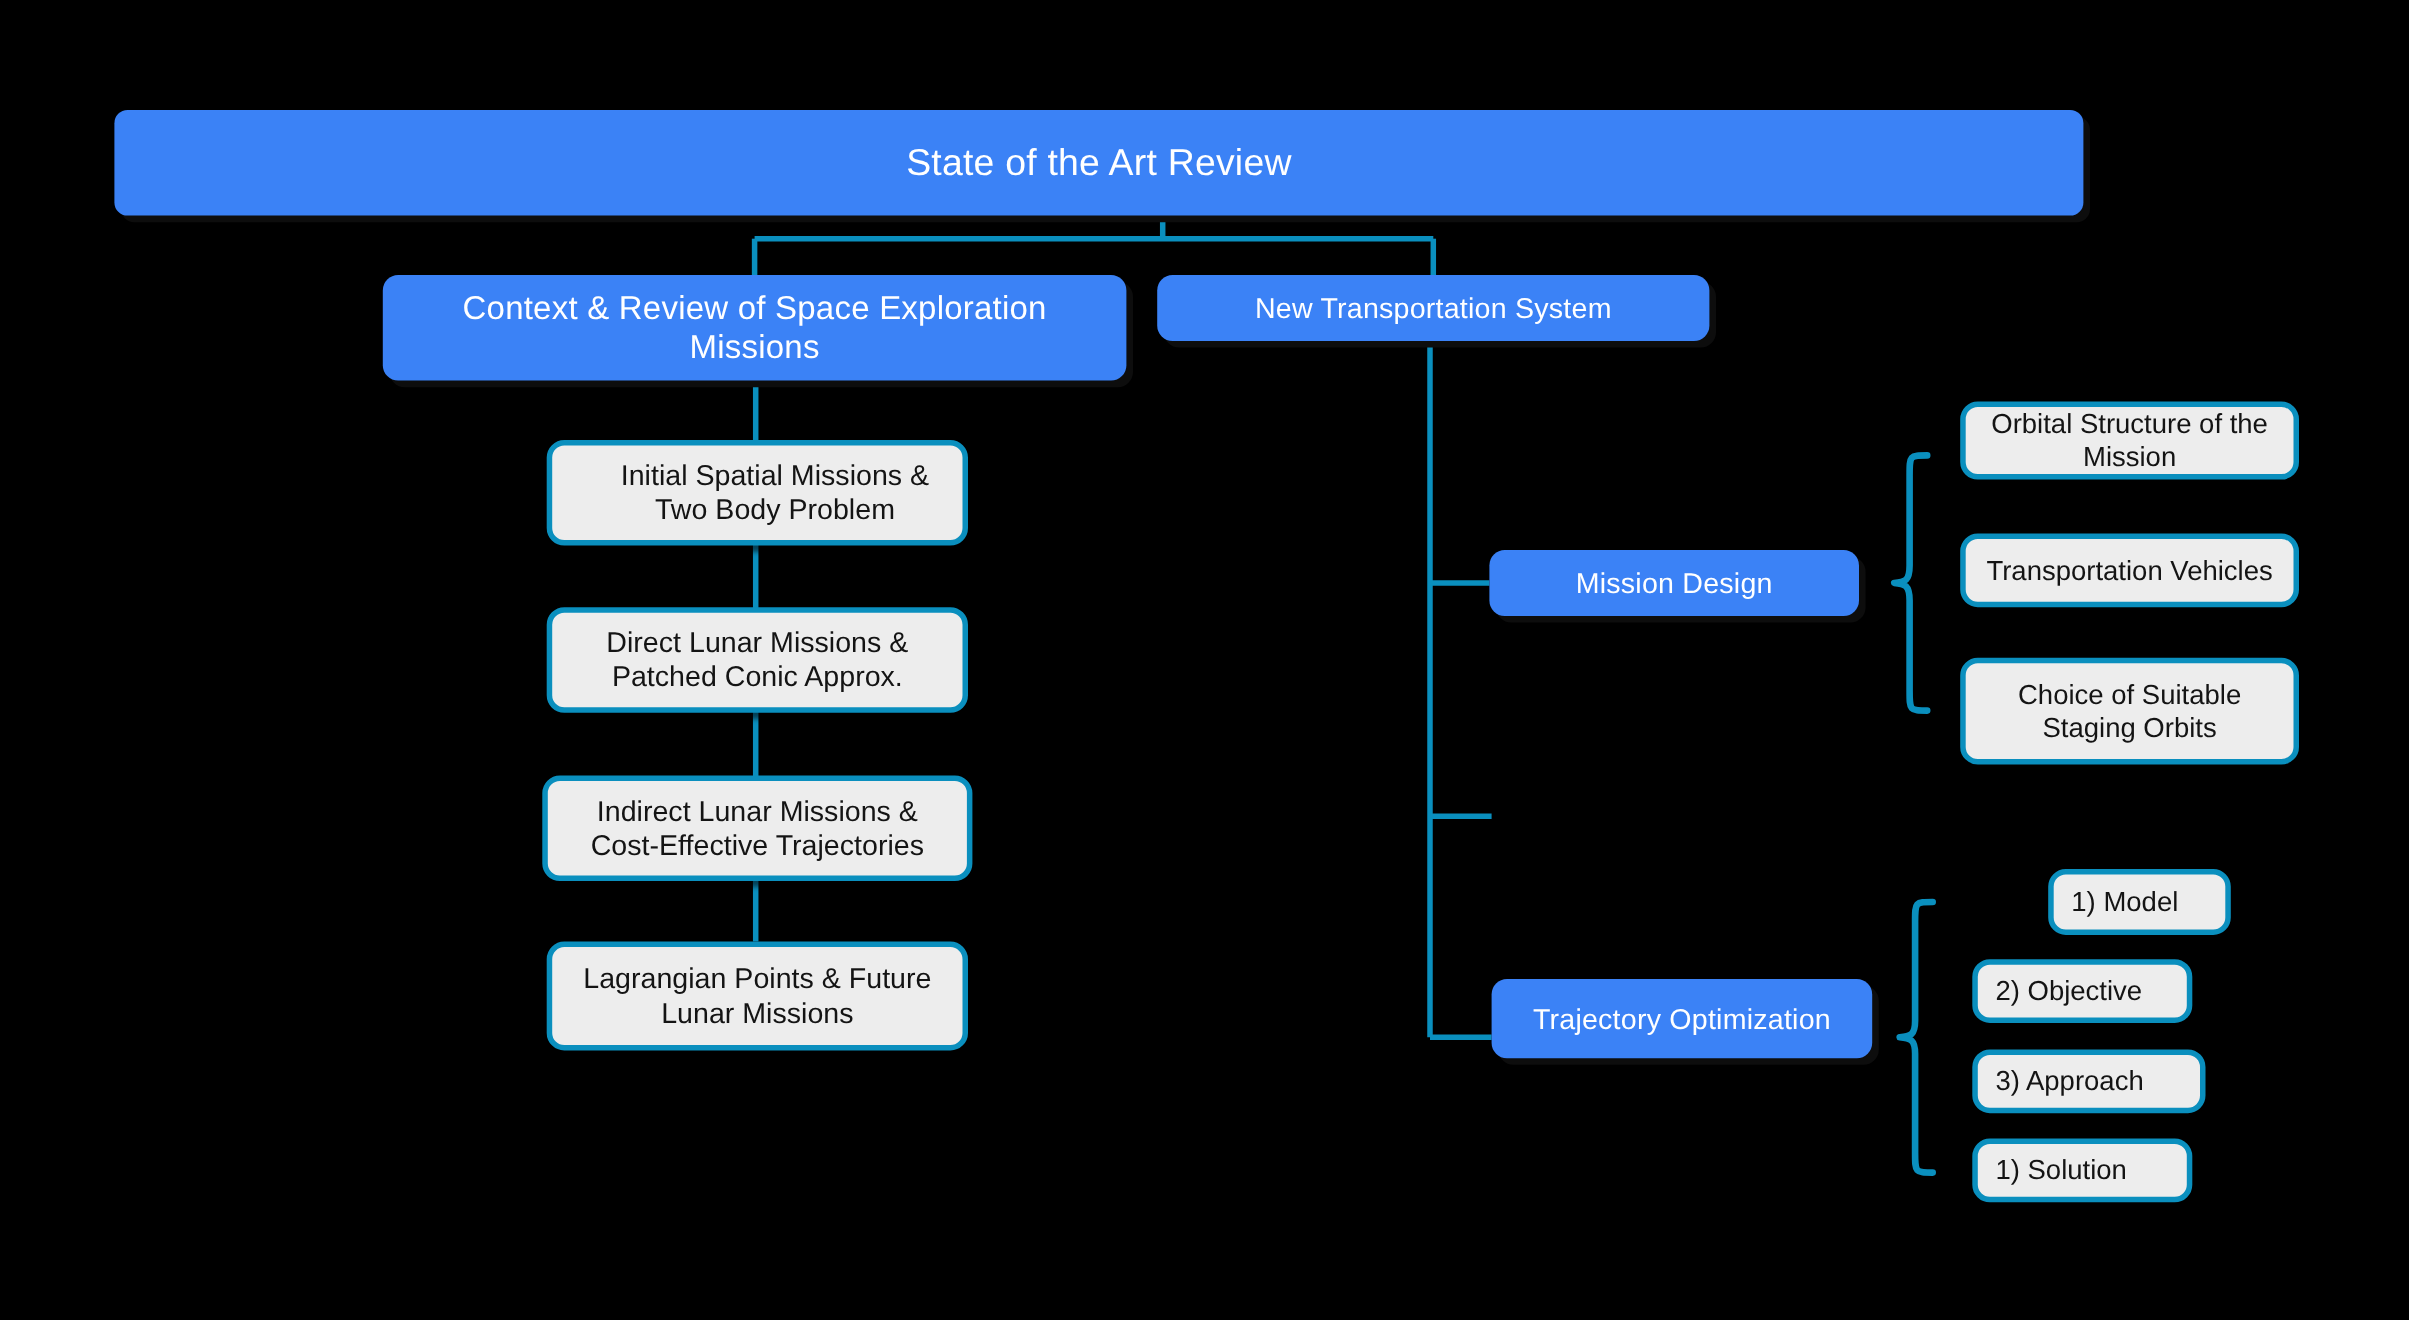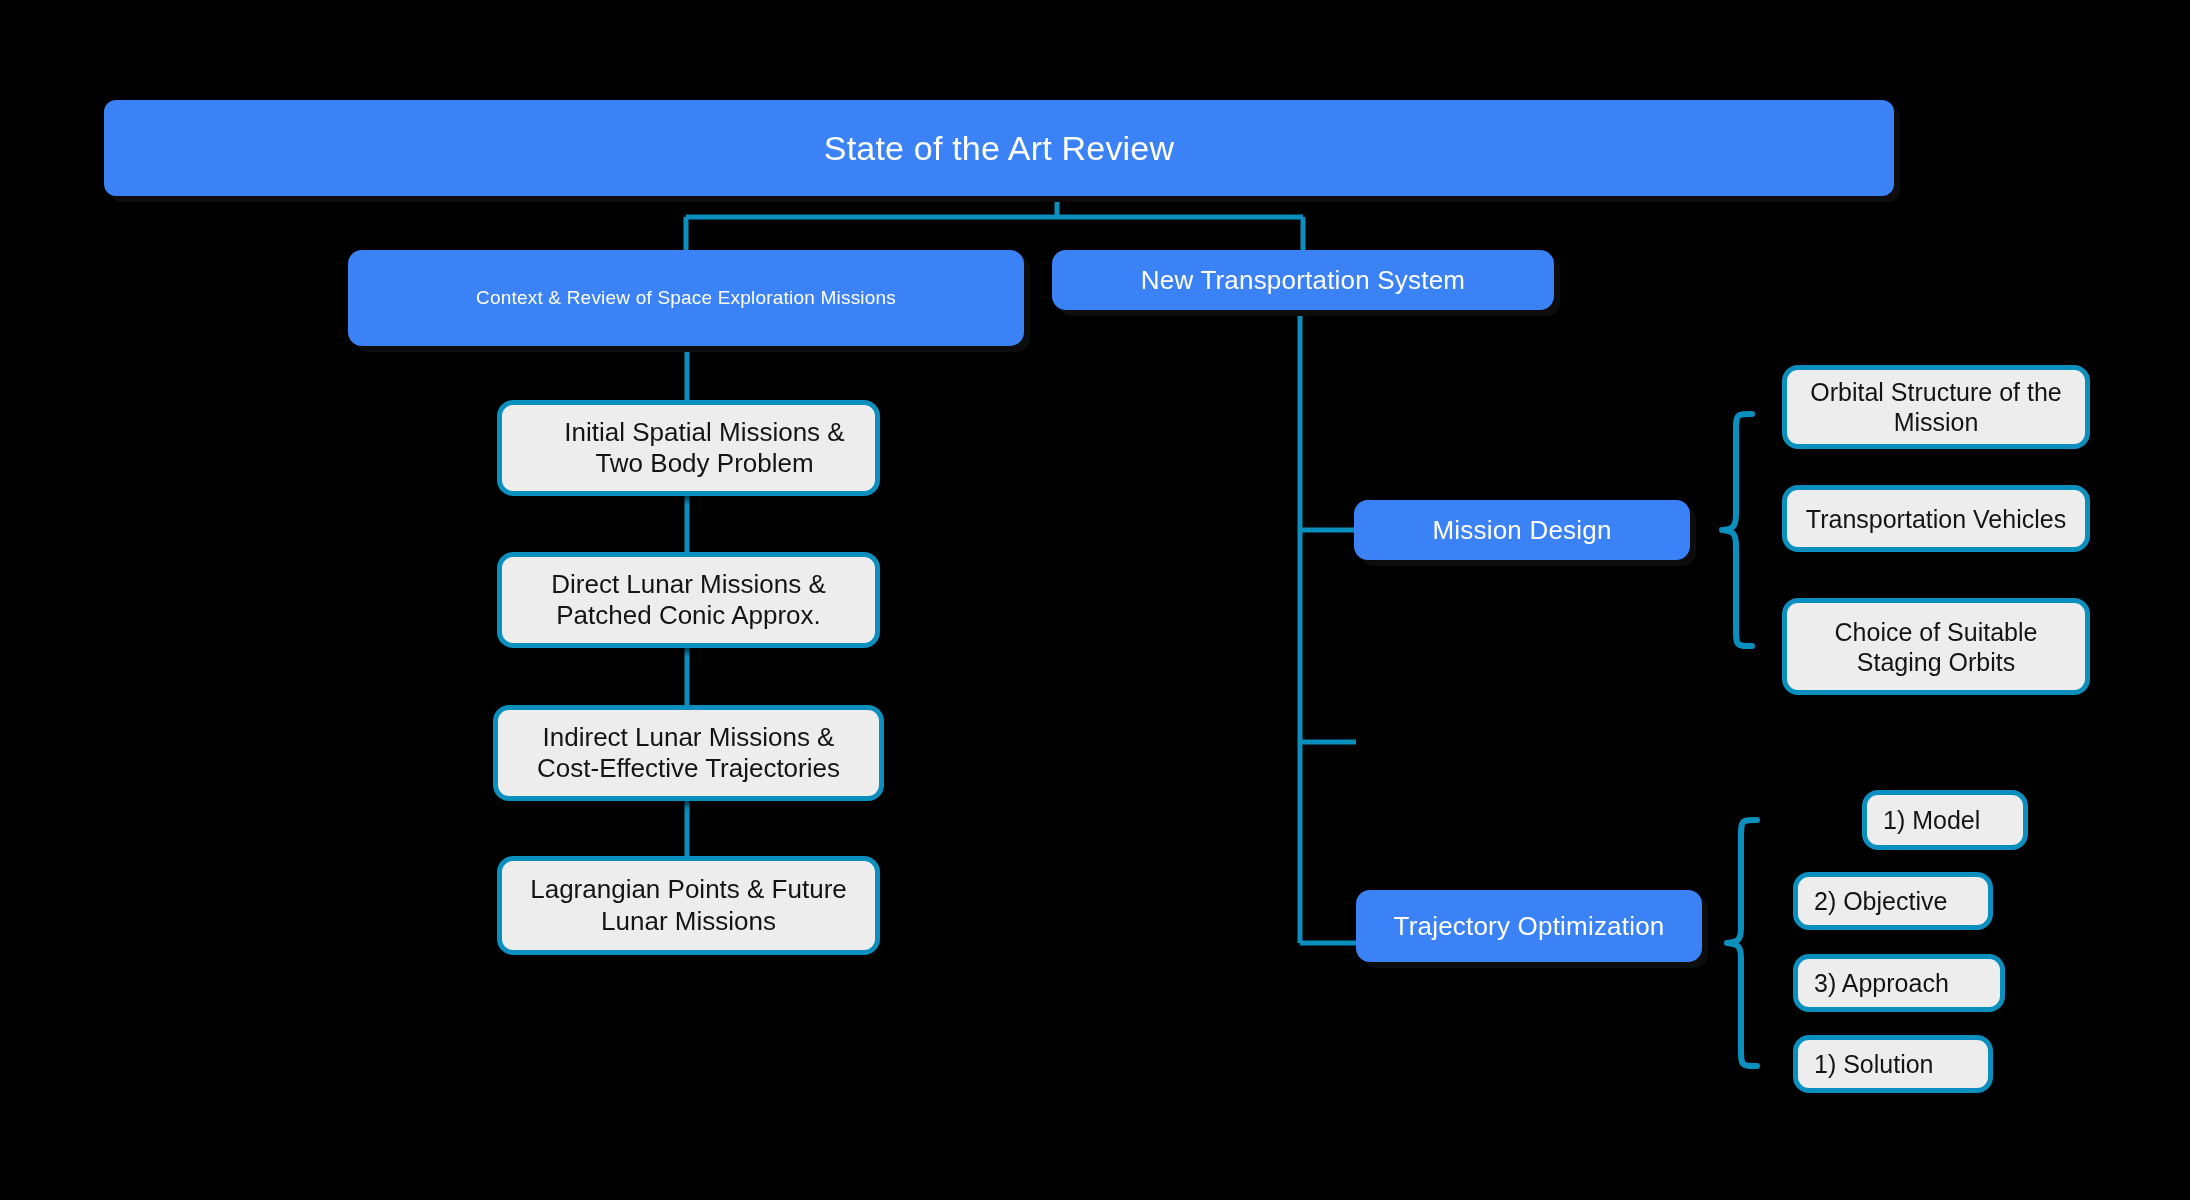--- a/index.html
+++ b/index.html
@@ -70,32 +70,32 @@
   .node.outlined.align-left {
     justify-content: flex-start;
     text-align: left;
   }
   .node.outlined.align-left .node-label {
     padding-left: 16px;
   }
 
   
   #node-root       { left: 104px;  top: 100px; width: 1790px; height: 96px;  font-size: 34px; border-radius: 12px; }
-  #node-context    { left: 348px;  top: 250px; width: 676px;  height: 96px;  font-size: 19px; }
+  #node-context    { left: 348px;  top: 250px; width: 676px;  height: 96px;  font-size: 30px; }
   #node-newtrans   { left: 1052px; top: 250px; width: 502px;  height: 60px;  font-size: 26px; }
 
   #node-l1 { left: 497px; top: 400px; width: 383px; height: 96px; font-size: 26px; padding-left: 32px; }
   #node-l2 { left: 497px; top: 552px; width: 383px; height: 96px; font-size: 26px; }
   #node-l3 { left: 493px; top: 705px; width: 391px; height: 96px; font-size: 26px; }
   #node-l4 { left: 497px; top: 856px; width: 383px; height: 99px; font-size: 26px; }
 
   #node-mission    { left: 1354px; top: 500px; width: 336px; height: 60px; font-size: 26px; }
   #node-trajectory { left: 1356px; top: 890px; width: 346px; height: 72px; font-size: 26px; }
 
-  #node-r1 { left: 1782px; top: 365px; width: 308px; height: 84px; font-size: 25px; }
+  #node-r1 { left: 1782px; top: 365px; width: 308px; height: 71px; font-size: 25px; }
   #node-r2 { left: 1782px; top: 485px; width: 308px; height: 67px; font-size: 25px; }
   #node-r3 { left: 1782px; top: 598px; width: 308px; height: 97px; font-size: 25px; }
 
   #node-t1 { left: 1862px; top: 790px;  width: 166px; height: 60px; font-size: 25px; }
   #node-t2 { left: 1793px; top: 872px;  width: 200px; height: 58px; font-size: 25px; }
   #node-t3 { left: 1793px; top: 954px;  width: 212px; height: 58px; font-size: 25px; }
   #node-t4 { left: 1793px; top: 1035px; width: 200px; height: 58px; font-size: 25px; }
 </style>
 </head>
 <body>

